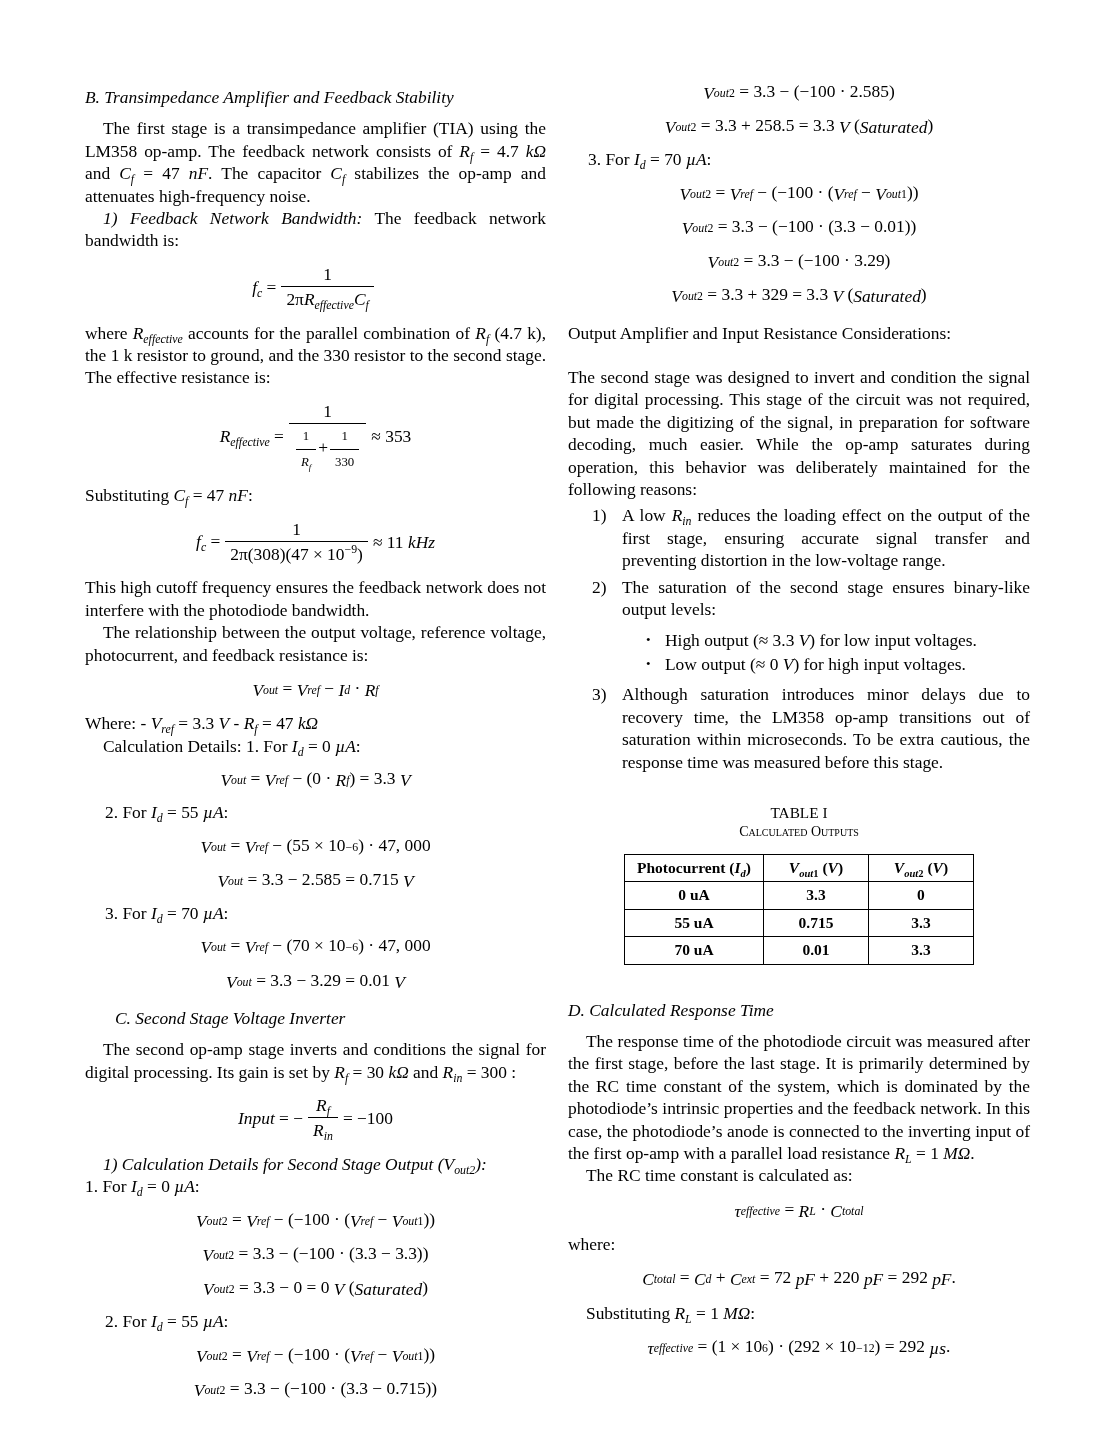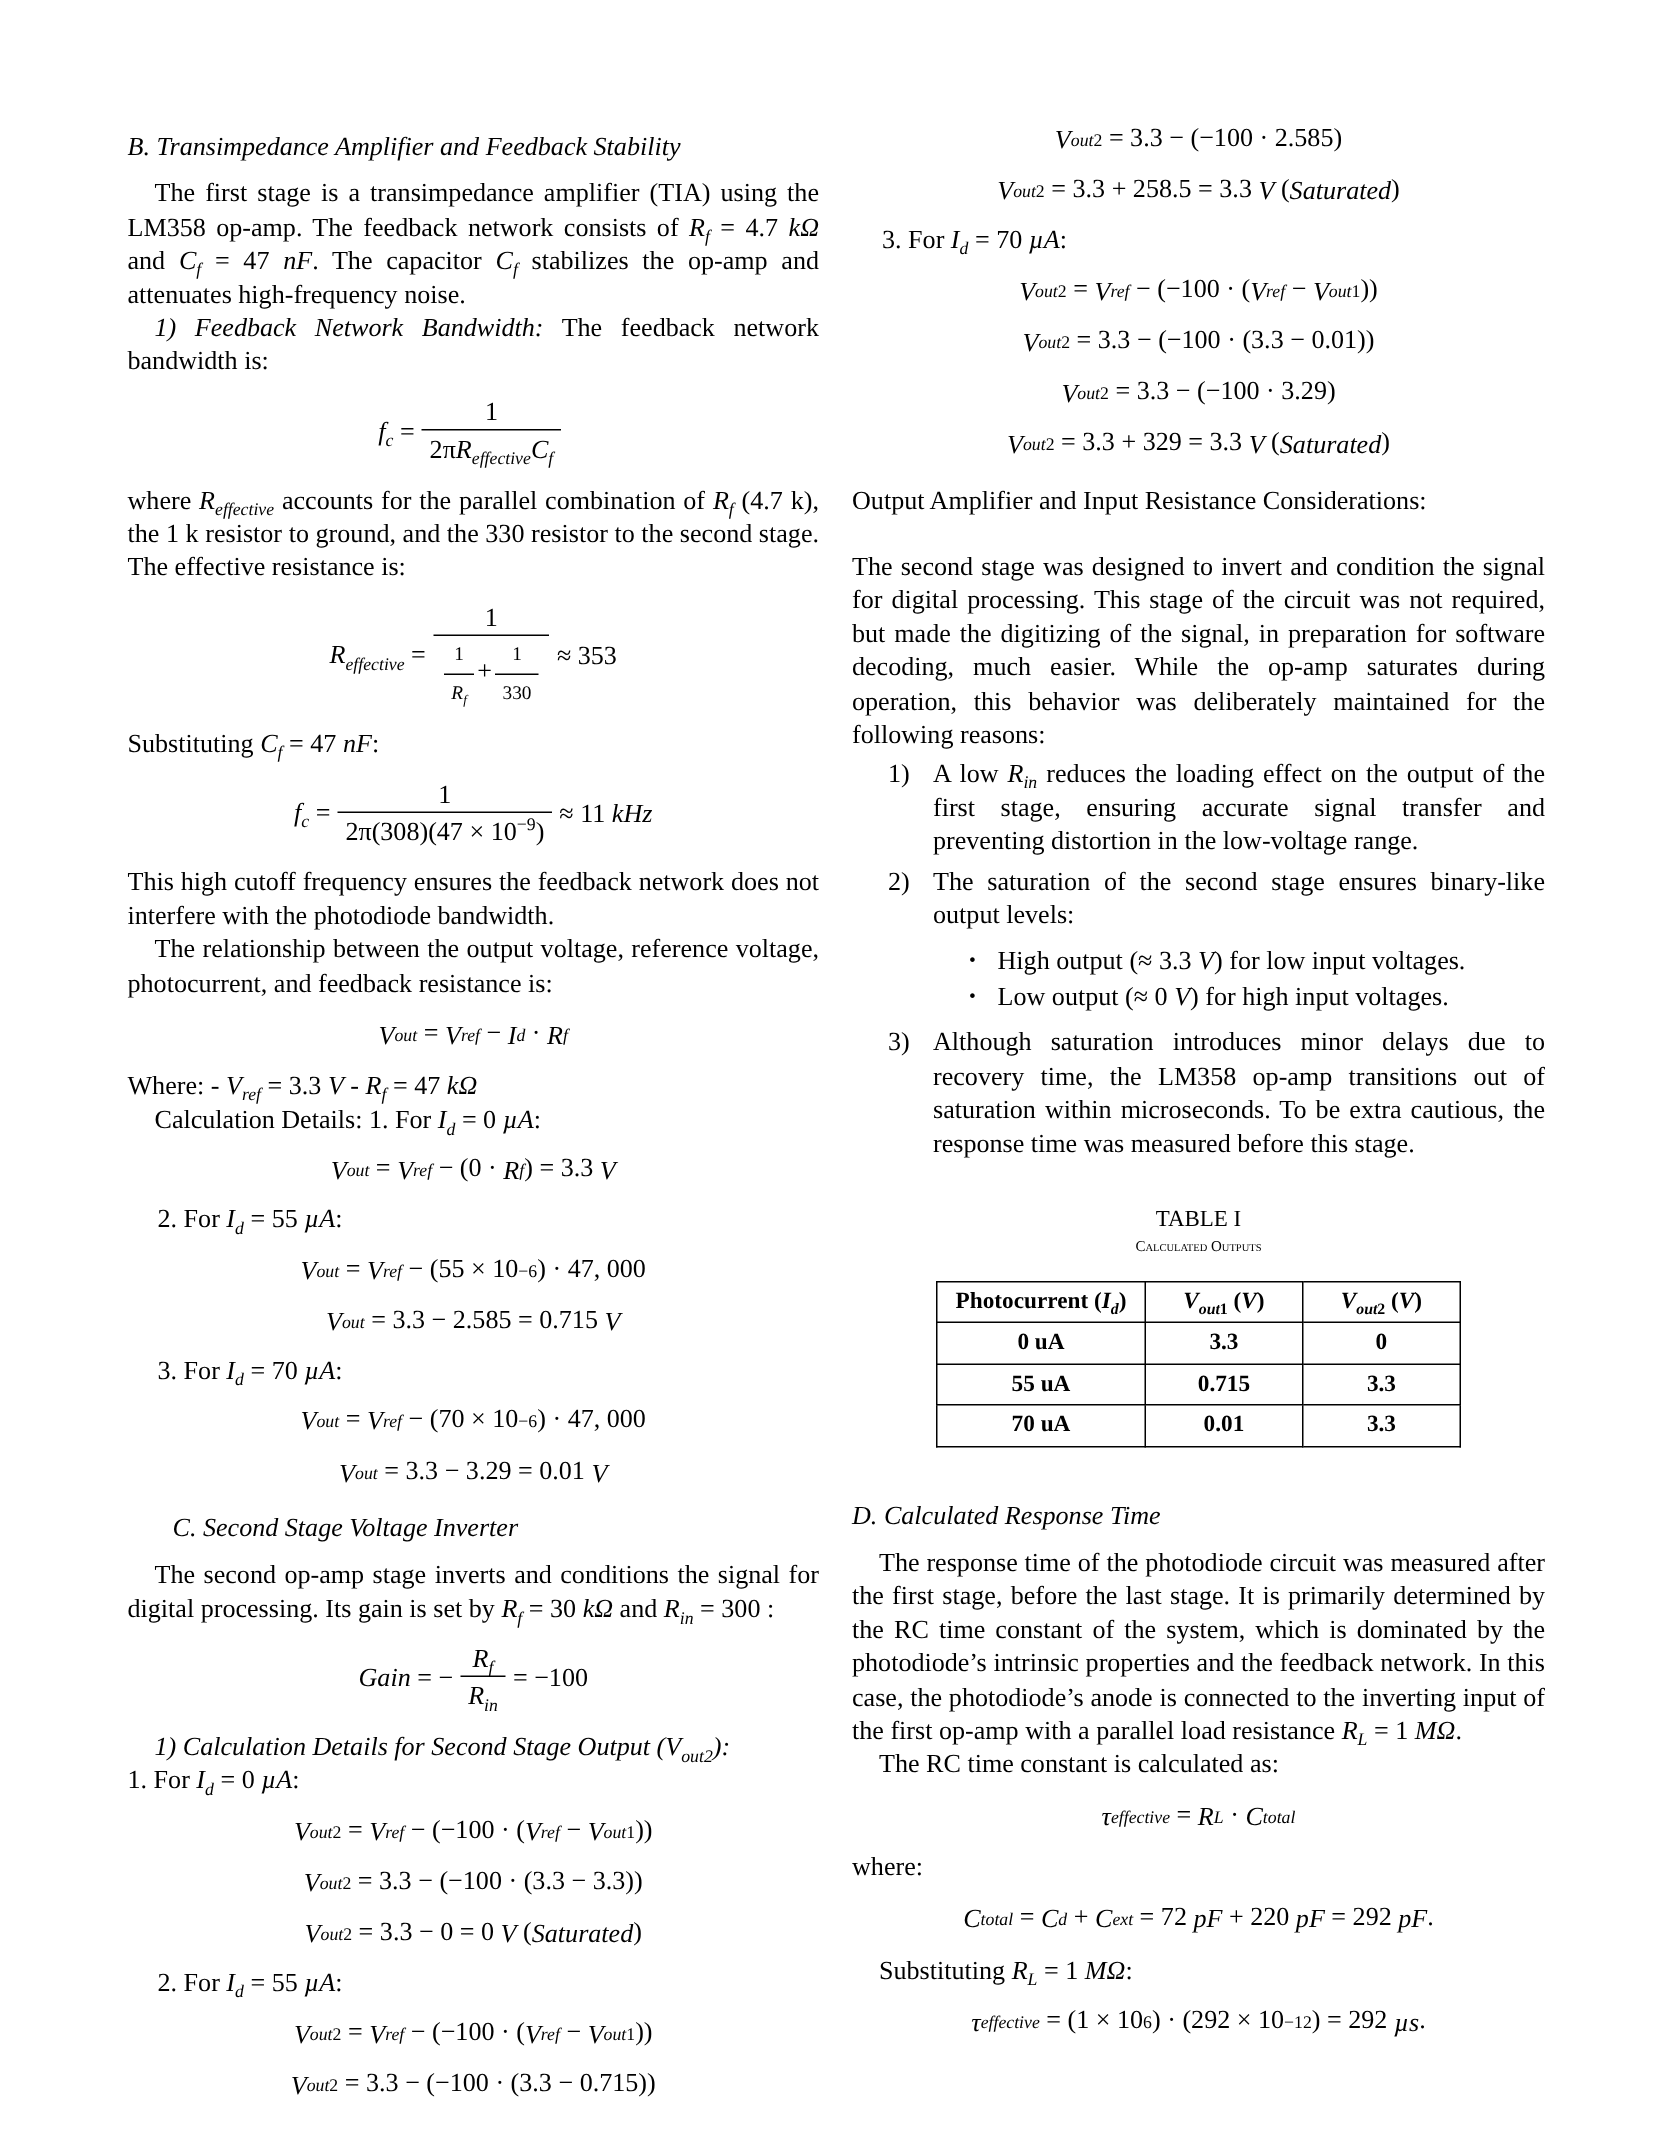--- a/index.html
+++ b/index.html
@@ -47,21 +47,21 @@
 
   .olist-item { display: flex; margin-top: 4px; }
   .olist-num  { flex: none; width: 30px; margin-left: 24px; }
   .olist-body { flex: 1; text-align: justify; }
   .bullet-item { display: flex; margin-left: 78px; margin-top: 2px; }
   .bullet-dot  { flex: none; width: 19px; font-size: 13px; line-height: 22.4px; }
   .bullet-body { flex: 1; }
 
   .tbl-block { margin-top: 30px; }
   .tbl-label { text-align: center; font-size: 15.3px; line-height: 19px; }
-  .tbl-caption { text-align: center; font-variant: small-caps; font-size: 10px; line-height: 19px; }
+  .tbl-caption { text-align: center; font-variant: small-caps; font-size: 14px; line-height: 19px; }
   table.data {
     border-collapse: collapse;
     margin: 13px auto 0 auto;
     font-size: 15.5px;
   }
   table.data th, table.data td {
     border: 1.4px solid #000;
     font-weight: bold;
     text-align: center;
     padding: 2px 12px;
@@ -112,21 +112,21 @@
 
   <div class="sub-item">3. For <i>I</i><sub><i>d</i></sub> = 70 <i>µA</i>:</div>
   <div class="eq eq-tight"><i>V</i><sub><i>out</i></sub> = <i>V</i><sub><i>ref</i></sub> − (70 × 10<sup>−6</sup>) · 47, 000</div>
   <div class="eq eq-tight"><i>V</i><sub><i>out</i></sub> = 3.3 − 3.29 = 0.01 <i>V</i></div>
 
   <h3 class="sec-heading" style="margin-top:14px;margin-left:30px;">C. Second Stage Voltage Inverter</h3>
 
   <div class="para indent">The second op-amp stage inverts and conditions the signal for digital processing. Its gain is set by <i>R</i><sub><i>f</i></sub> = 30 <i>kΩ</i> and <i>R</i><sub><i>in</i></sub> = 300 :</div>
 
   <div class="eq">
-    <span><i>Gain</i> = −</span><span class="frac"><span class="fnum"><i>R</i><sub><i>f</i></sub></span><span class="fden"><i>R</i><sub><i>in</i></sub></span></span><span>= −100</span>
+    <span><i>Input</i> = −</span><span class="frac"><span class="fnum"><i>R</i><sub><i>f</i></sub></span><span class="fden"><i>R</i><sub><i>in</i></sub></span></span><span>= −100</span>
   </div>
 
   <div class="para indent subhead">1) Calculation Details for Second Stage Output (V<sub>out2</sub>):</div>
   <div class="para">1. For <i>I</i><sub><i>d</i></sub> = 0 <i>µA</i>:</div>
 
   <div class="eq eq-tight"><i>V</i><sub><i>out</i>2</sub> = <i>V</i><sub><i>ref</i></sub> − (−100 · (<i>V</i><sub><i>ref</i></sub> − <i>V</i><sub><i>out</i>1</sub>))</div>
   <div class="eq eq-tight"><i>V</i><sub><i>out</i>2</sub> = 3.3 − (−100 · (3.3 − 3.3))</div>
   <div class="eq eq-tight"><i>V</i><sub><i>out</i>2</sub> = 3.3 − 0 = 0 <i>V</i> (<i>Saturated</i>)</div>
 
   <div class="sub-item">2. For <i>I</i><sub><i>d</i></sub> = 55 <i>µA</i>:</div>

